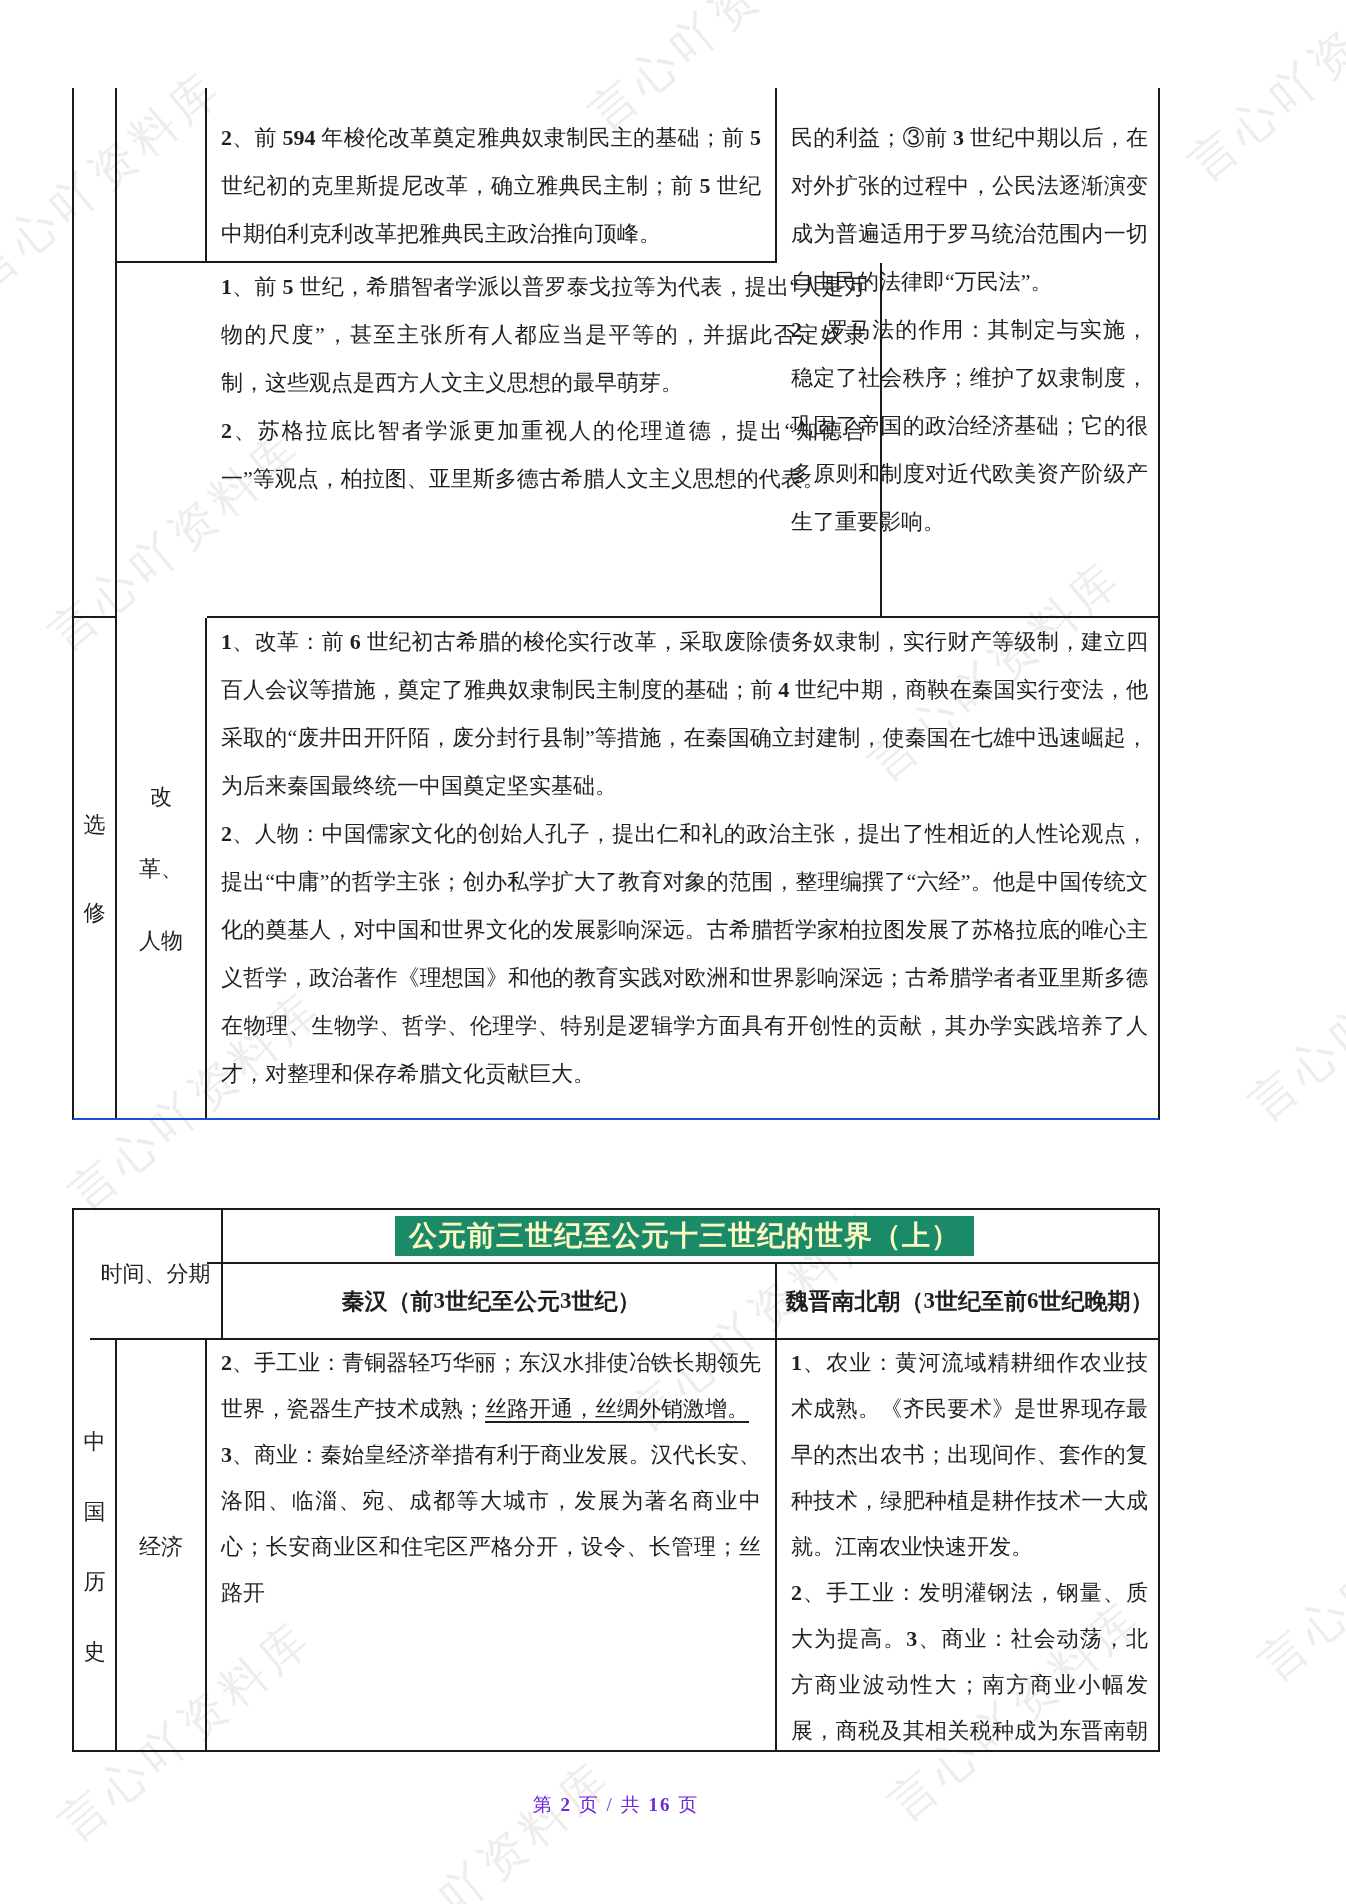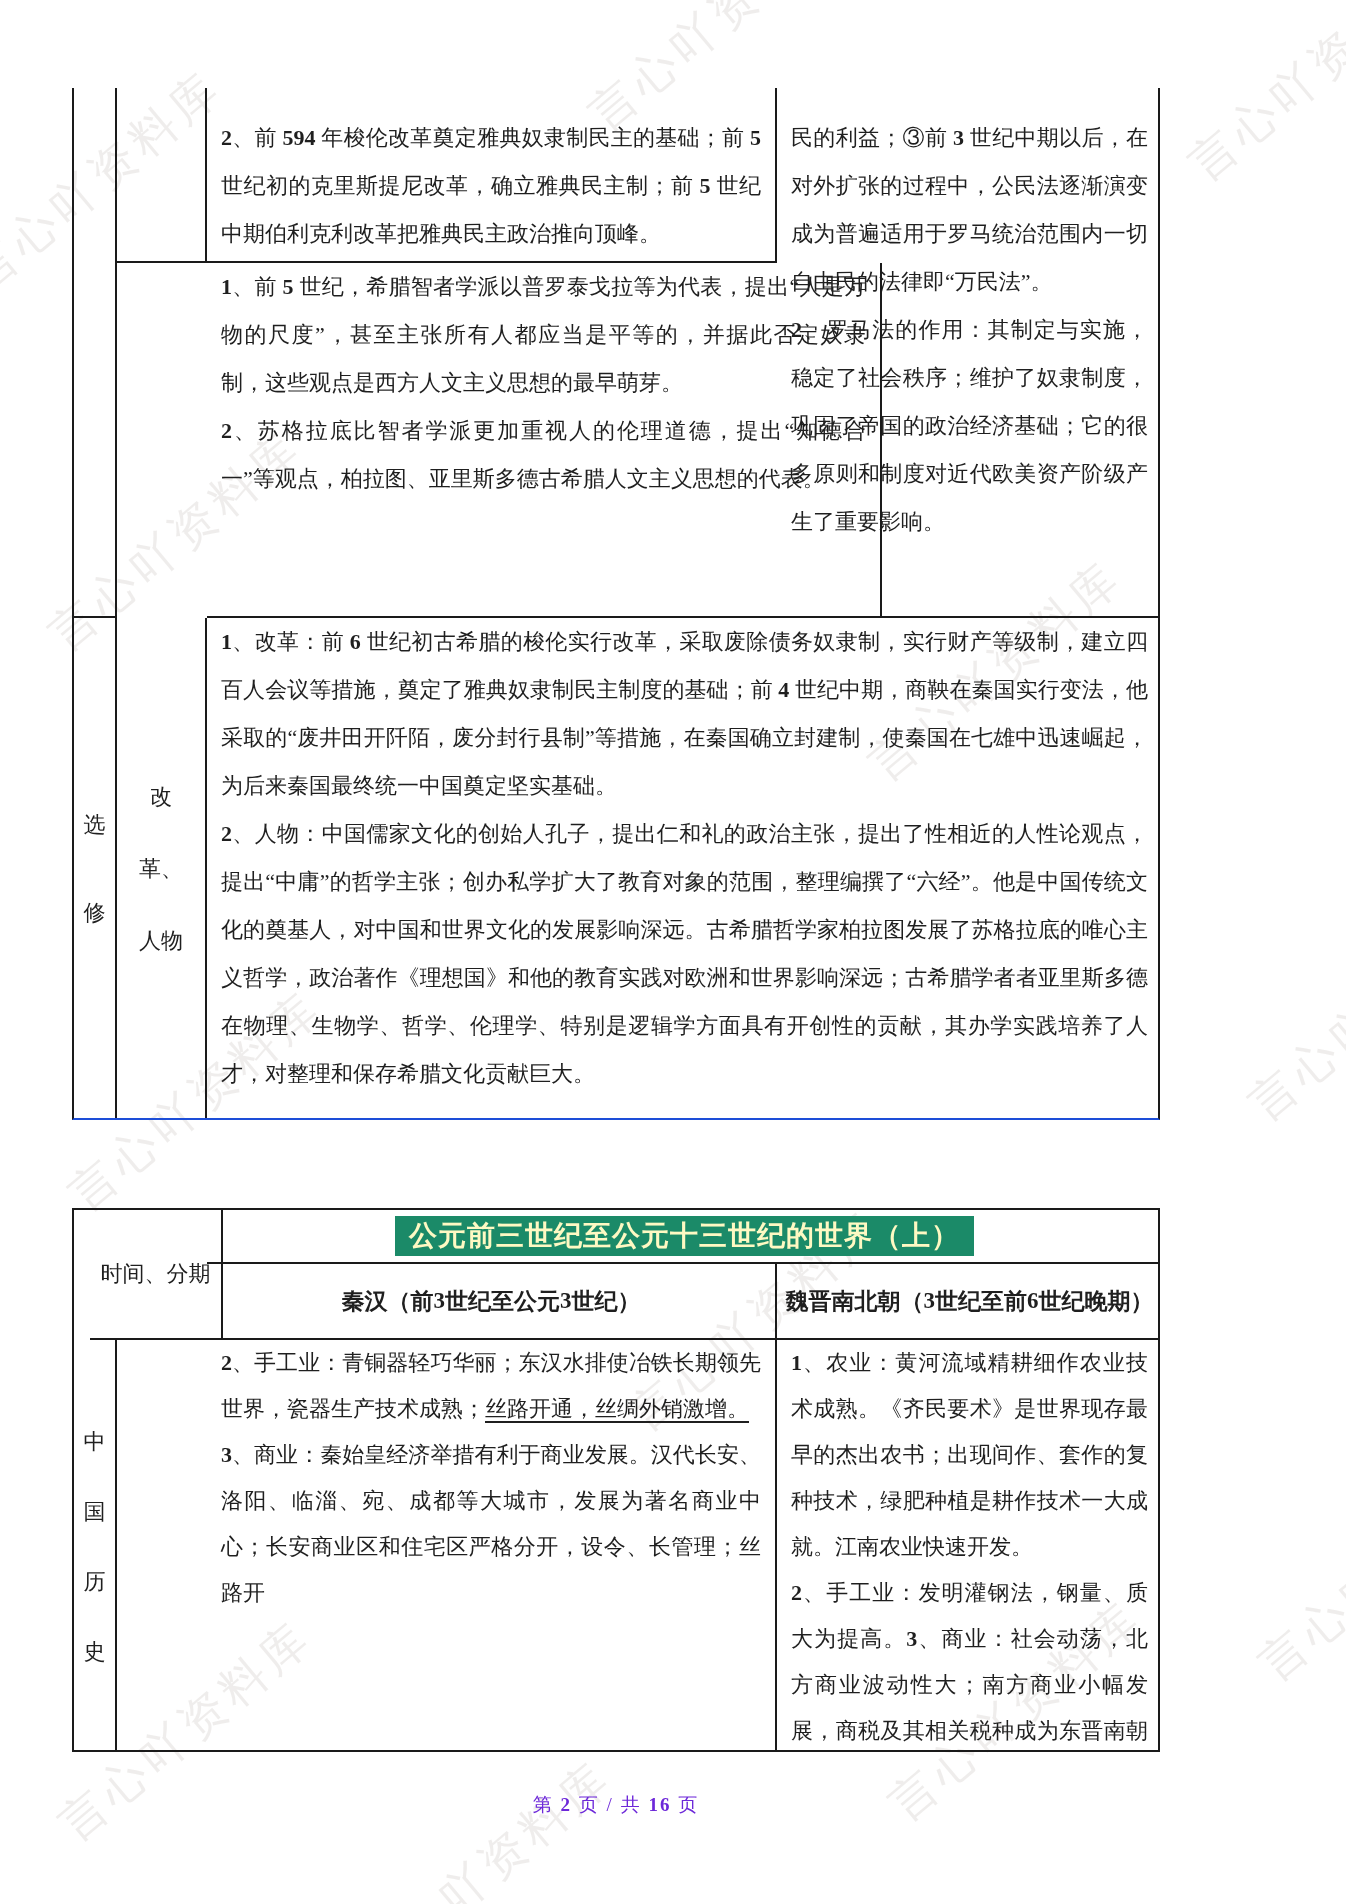--- a/index.html
+++ b/index.html
@@ -99,20 +99,21 @@
     <span class="green-chip">公元前三世纪至公元十三世纪的世界（上）</span>
   </div>
 
   <div class="t-cell br bb hdr rich" style="left:133px;top:54px;width:570px;height:76px">秦汉（前 <b>3</b> 世纪至公元 <b>3</b> 世纪）</div>
   <div class="t-cell bb hdr rich" style="left:703px;top:54px;width:385px;height:76px">魏晋南北朝（<b>3</b> 世纪至前 <b>6</b> 世纪晚期）</div>
 
   <div class="t-cell br label-cell v4" style="left:0;top:130px;width:43px;height:414px">中
 国
 历
 史</div>
+  <div class="t-cell br label-cell" style="left:43px;top:130px;width:90px;height:414px">经济</div>
 
   <div class="t-cell br content lh46" style="left:133px;top:130px;width:570px;height:414px">
     <span class="para">
       <span class="rich"><b>2</b>、手工业：青铜器轻巧华丽；东汉水排使冶铁长期领先世界，瓷器生产技术成熟；</span><span class="uline">丝路开通，丝绸外销激增。</span>
     </span>
     <span class="para rich"><b>3</b>、商业：秦始皇经济举措有利于商业发展。汉代长安、洛阳、临淄、宛、成都等大城市，发展为著名商业中心；长安商业区和住宅区严格分开，设令、长管理；丝路开</span>
   </div>
 
   <div class="t-cell content rich lh46" style="left:703px;top:130px;width:385px;height:414px"><b>1</b>、农业：黄河流域精耕细作农业技术成熟。《齐民要术》是世界现存最早的杰出农书；出现间作、套作的复种技术，绿肥种植是耕作技术一大成就。江南农业快速开发。<br><b>2</b>、手工业：发明灌钢法，钢量、质大为提高。<b>3</b>、商业：社会动荡，北方商业波动性大；南方商业小幅发展，商税及其相关税种成为东晋南朝政府财</div>
 </div>

